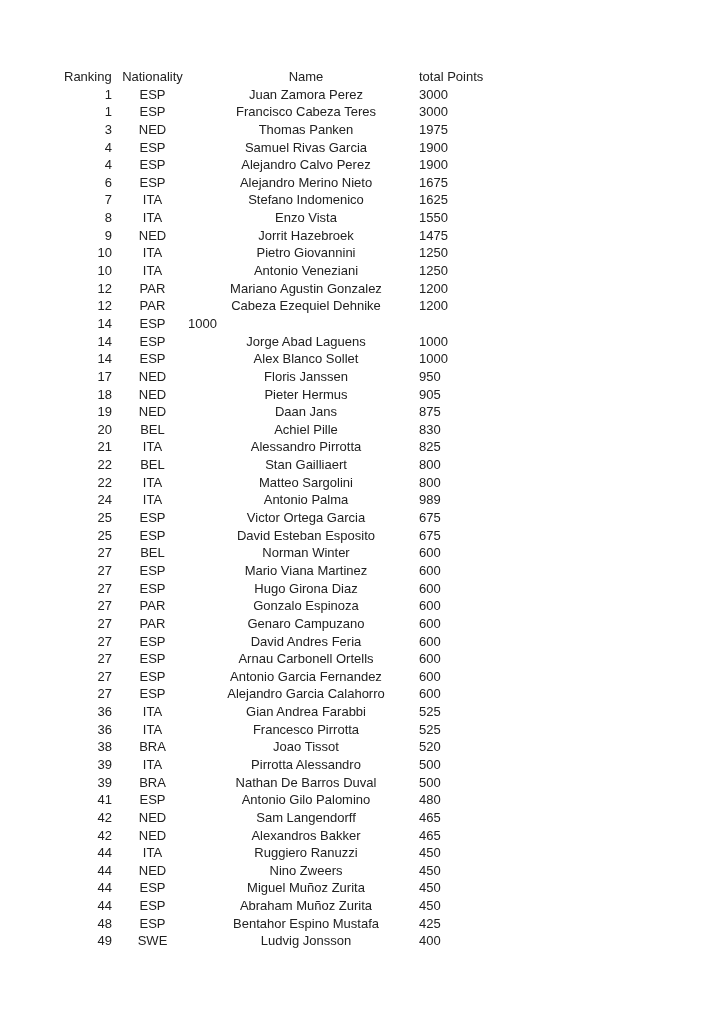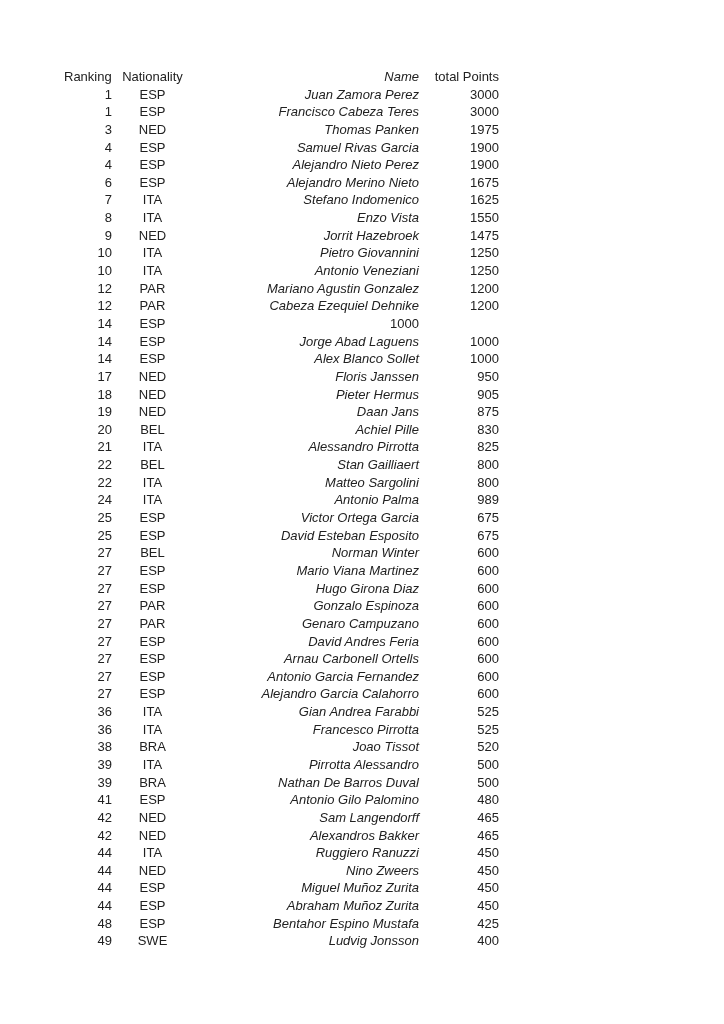--- a/index.html
+++ b/index.html
@@ -25,22 +25,22 @@
   .row {
     display: grid;
     grid-template-columns: 48px 76px 231px 80px;
     height: 17.65px;
     line-height: 17.65px;
     white-space: nowrap;
   }
   .c-rank  { text-align: right; }
   .row.header .c-rank { text-align: left; }
   .c-nat   { padding-left: 5px; text-align: center; }
-  .c-name  { padding-left: 5px; text-align: right; font-style: italic; }
-  .c-pts   { text-align: right; }
+  .c-name  { padding-left: 5px; text-align: center; }
+  .c-pts   { }
 </style>
 </head>
 <body>
 
 <div class="sheet">
   <div class="row header">
     <div class="c-rank">Ranking</div>
     <div class="c-nat">Nationality</div>
     <div class="c-name">Name</div>
     <div class="c-pts">total Points</div>
@@ -70,21 +70,21 @@
   <div class="row">
     <div class="c-rank">4</div>
     <div class="c-nat">ESP</div>
     <div class="c-name">Samuel Rivas Garcia</div>
     <div class="c-pts">1900</div>
   </div>
 
   <div class="row">
     <div class="c-rank">4</div>
     <div class="c-nat">ESP</div>
-    <div class="c-name">Alejandro Nieto Perez</div>
+    <div class="c-name">Alejandro Calvo Perez</div>
     <div class="c-pts">1900</div>
   </div>
 
   <div class="row">
     <div class="c-rank">6</div>
     <div class="c-nat">ESP</div>
     <div class="c-name">Alejandro Merino Nieto</div>
     <div class="c-pts">1675</div>
   </div>
 

